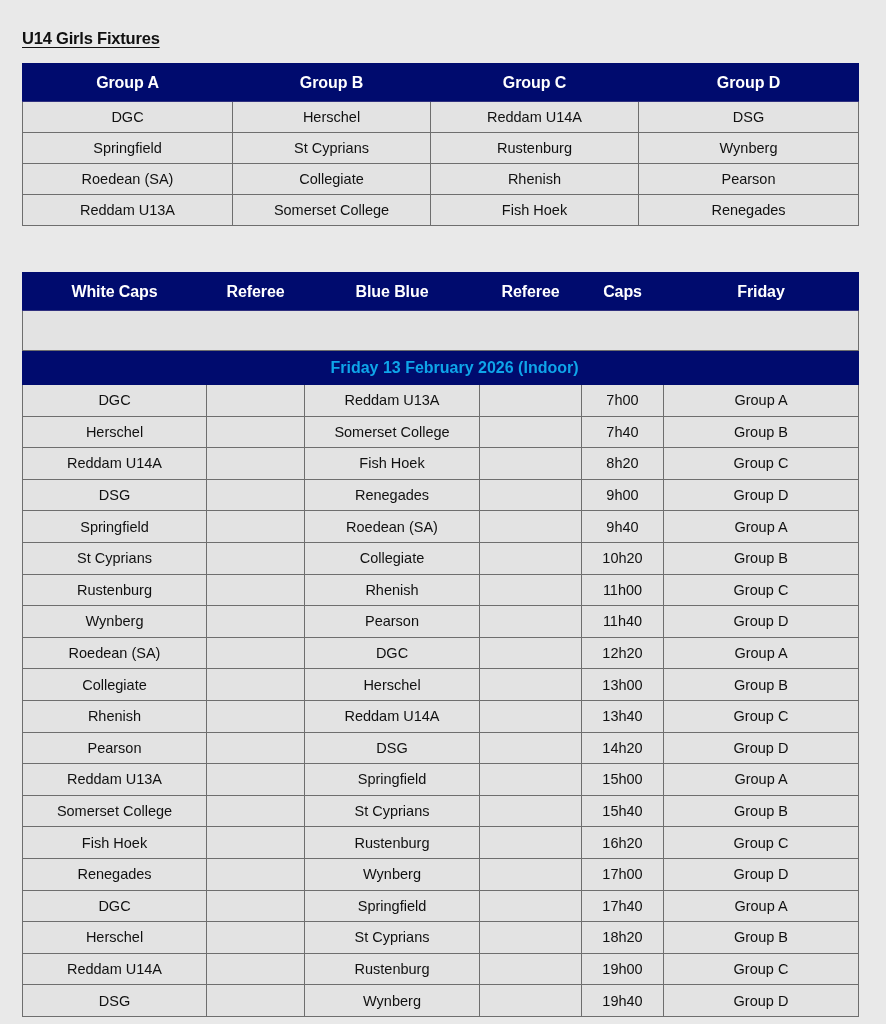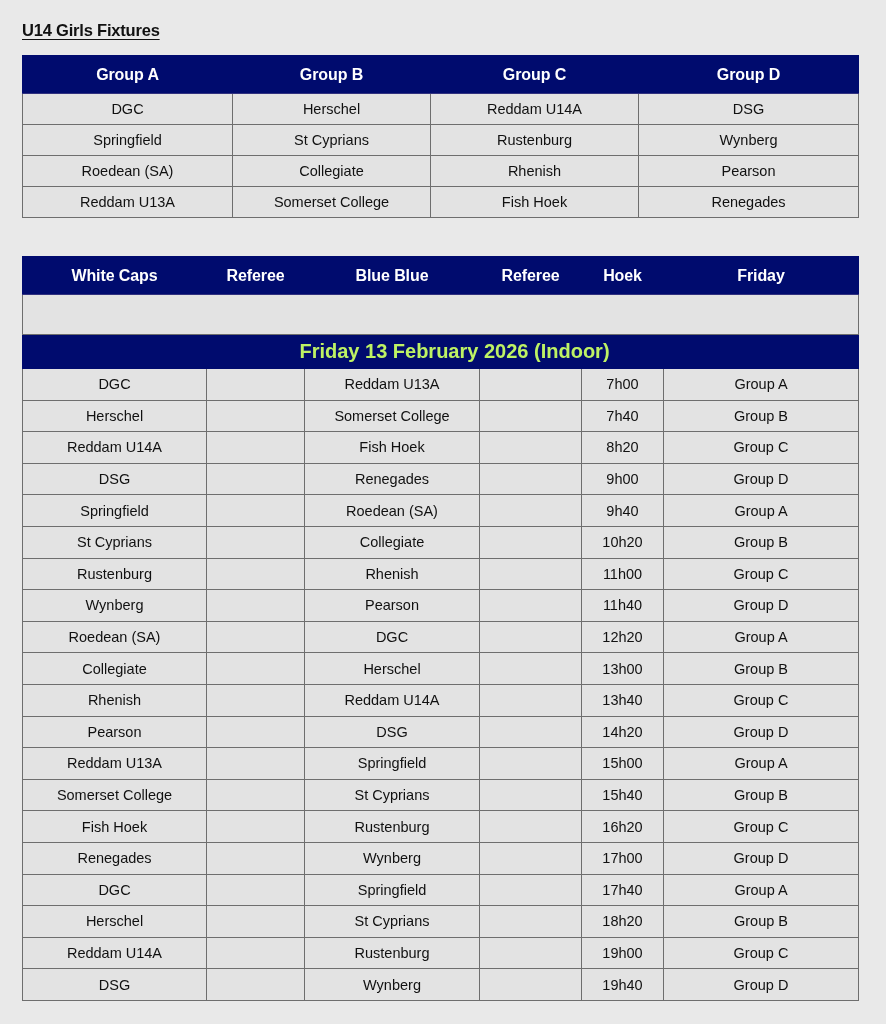--- a/index.html
+++ b/index.html
@@ -15,20 +15,21 @@
     color: #111111;
     overflow: hidden;
   }
 
   .page {
     position: relative;
     width: 886px;
     height: 832px;
     box-sizing: border-box;
     padding: 0;
+    margin-top: 8px;
   }
 
   
   .page-title {
     position: absolute;
     left: 22px;
     top: 21px;
     font-size: 16.5px;
     font-weight: bold;
     text-decoration: underline;
@@ -75,38 +76,38 @@
   }
   #groups-table th.navy-head {
     height: 37px;
   }
   #groups-table td {
     height: 30px;
   }
 
   
   #schedule-table {
-    top: 256px;
+    top: 264px;
   }
   #schedule-table th.navy-head {
     height: 37px;
   }
   #schedule-table td.spacer-cell {
     height: 39px;
     border-left: 1px solid #6e6e6e;
     border-right: 1px solid #6e6e6e;
     border-top: 1px solid #6e6e6e;
     border-bottom: 1px solid #6e6e6e;
     background: #e3e3e3;
   }
   #schedule-table td.date-banner {
     background: #000b6e;
-    color: #bef264;
+    color: #0ea5e9;
     font-weight: bold;
-    font-size: 20px;
+    font-size: 16px;
     height: 33px;
     border: 1px solid #000b6e;
     padding-left: 32px;
   }
   #schedule-table td.match-cell {
     height: 30.6px;
   }
   #schedule-table td.referee-cell {
     background: #e3e3e3;
   }
@@ -169,21 +170,21 @@
       <col style="width:102px">
       <col style="width:82px">
       <col style="width:195px">
     </colgroup>
     <thead>
       <tr>
         <th class="navy-head">White Caps</th>
         <th class="navy-head">Referee</th>
         <th class="navy-head">Blue Blue</th>
         <th class="navy-head">Referee</th>
-        <th class="navy-head">Hoek</th>
+        <th class="navy-head">Caps</th>
         <th class="navy-head">Friday</th>
       </tr>
     </thead>
     <tbody>
       <tr>
         <td class="spacer-cell" colspan="6"></td>
       </tr>
       <tr>
         <td class="date-banner" colspan="6">Friday 13 February 2026 (Indoor)</td>
       </tr>

